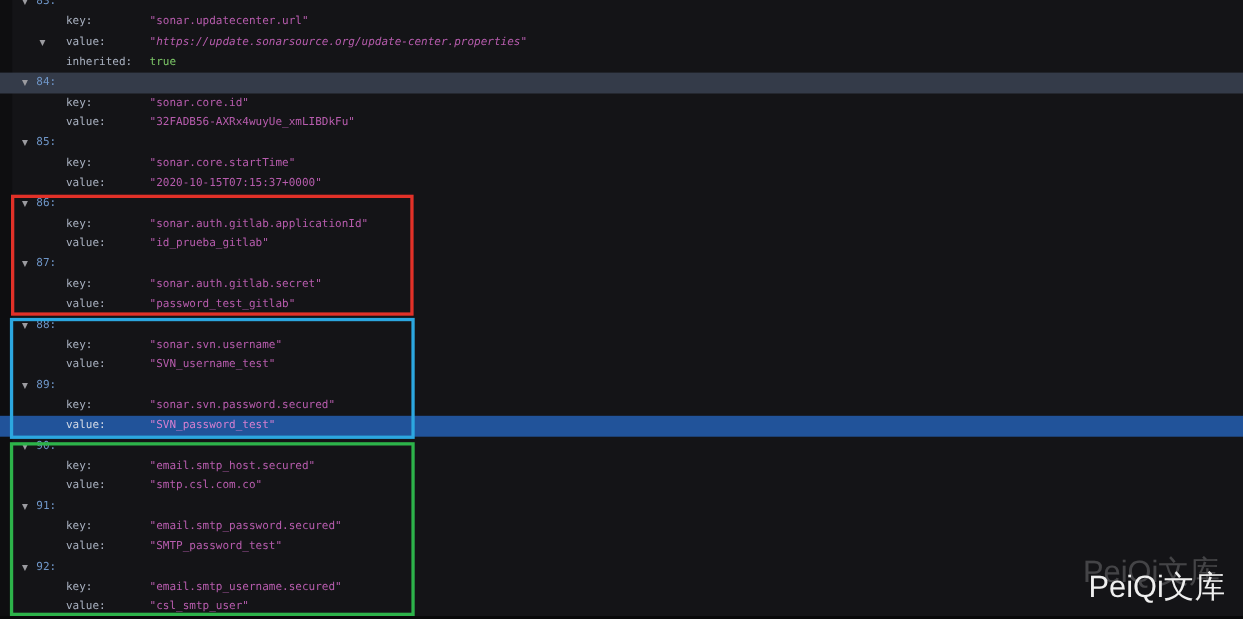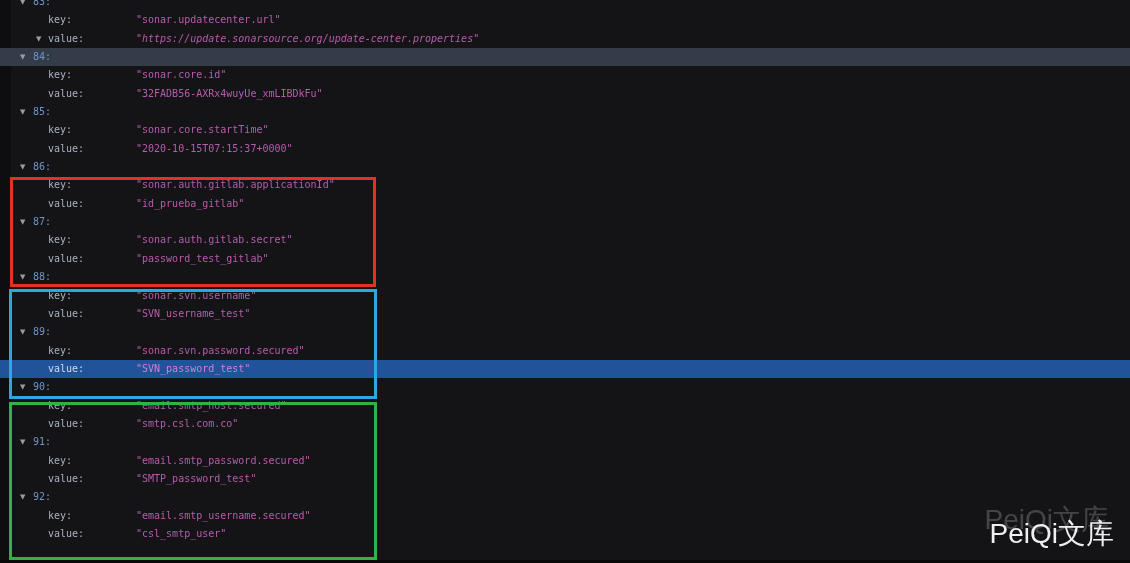--- a/index.html
+++ b/index.html
@@ -19,21 +19,21 @@
   .row{position:relative;height:18.35px;white-space:nowrap;}
   .row.hover{background:var(--row-hover);}
   .row.selected{background:var(--row-selected);}
   .arrow{
     position:absolute;left:20px;top:0;
     color:var(--arrow);font-size:7px;line-height:18.35px;
     font-family:"DejaVu Sans",sans-serif;
   }
   .arrow.prop{left:36px;}
   .num{position:absolute;left:33px;color:var(--index-number);}
-  .plabel{position:absolute;left:48px;color:var(--property-label);}
+  .plabel{position:absolute;left:60px;color:var(--property-label);}
   .row.selected .plabel{color:#d3dae6;}
   .pvalue{position:absolute;left:136px;color:var(--string-value);}
   .pvalue.boolean{color:var(--boolean-true);}
   .pvalue.string-italic{font-style:italic;}
   .row.selected .pvalue{color:#d57fd0;}
   
   .abox{position:absolute;border:3px solid;pointer-events:none;}
   .abox.red  {left:10px; top:177px; width:360px; height:104px; border-color:var(--annotation-red);}
   .abox.blue {left:9px;  top:289px; width:362px; height:104px; border-color:var(--annotation-blue);}
   .abox.green{left:9px;  top:402px; width:362px; height:152px; border-color:var(--annotation-green);}
@@ -62,20 +62,24 @@
         <span class="num">83:</span>
       </div>
       <div class="row">
         <span class="plabel">key:</span>
         <span class="pvalue string">"sonar.updatecenter.url"</span>
       </div>
       <div class="row">
         <span class="arrow prop">▼</span>
         <span class="plabel">value:</span>
         <span class="pvalue string-italic">"https://update.sonarsource.org/update-center.properties"</span>
+      </div>
+      <div class="row">
+        <span class="plabel">inherited:</span>
+        <span class="pvalue boolean">true</span>
       </div>
       <div class="row hover">
         <span class="arrow">▼</span>
         <span class="num">84:</span>
       </div>
       <div class="row">
         <span class="plabel">key:</span>
         <span class="pvalue string">"sonar.core.id"</span>
       </div>
       <div class="row">

